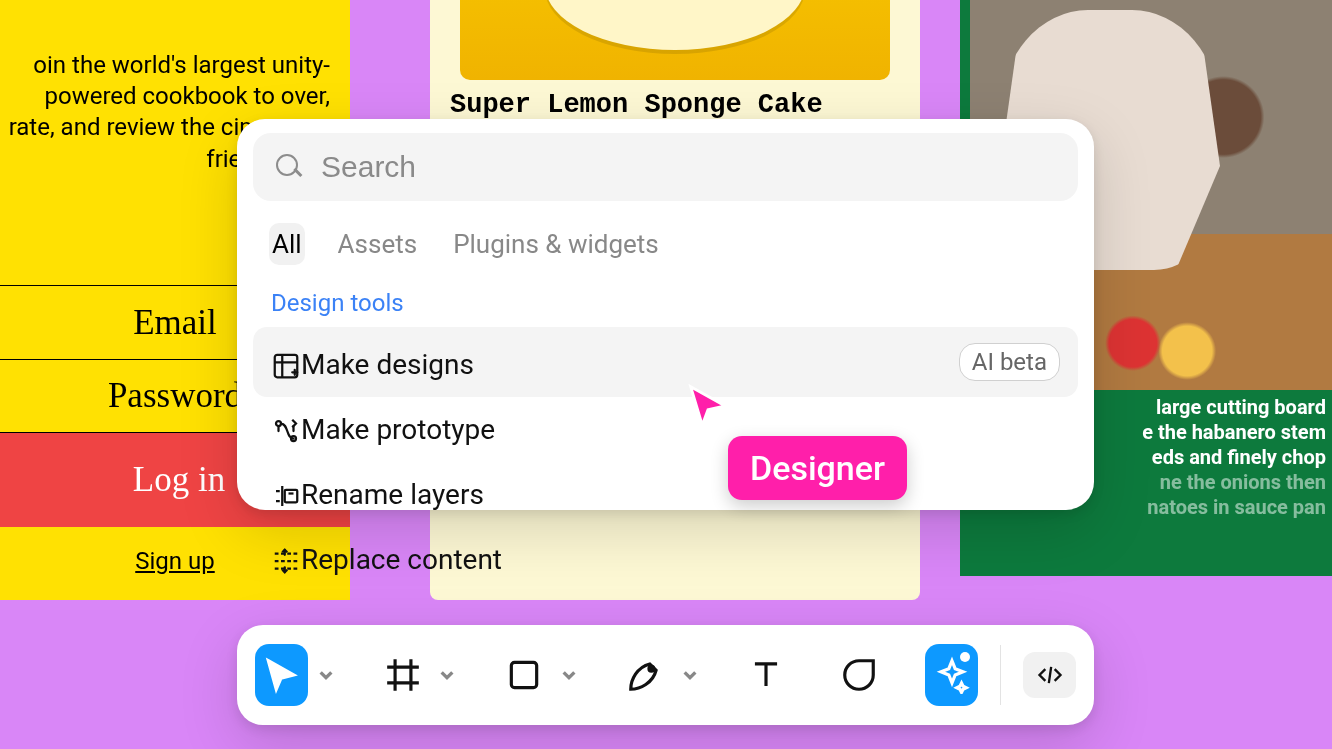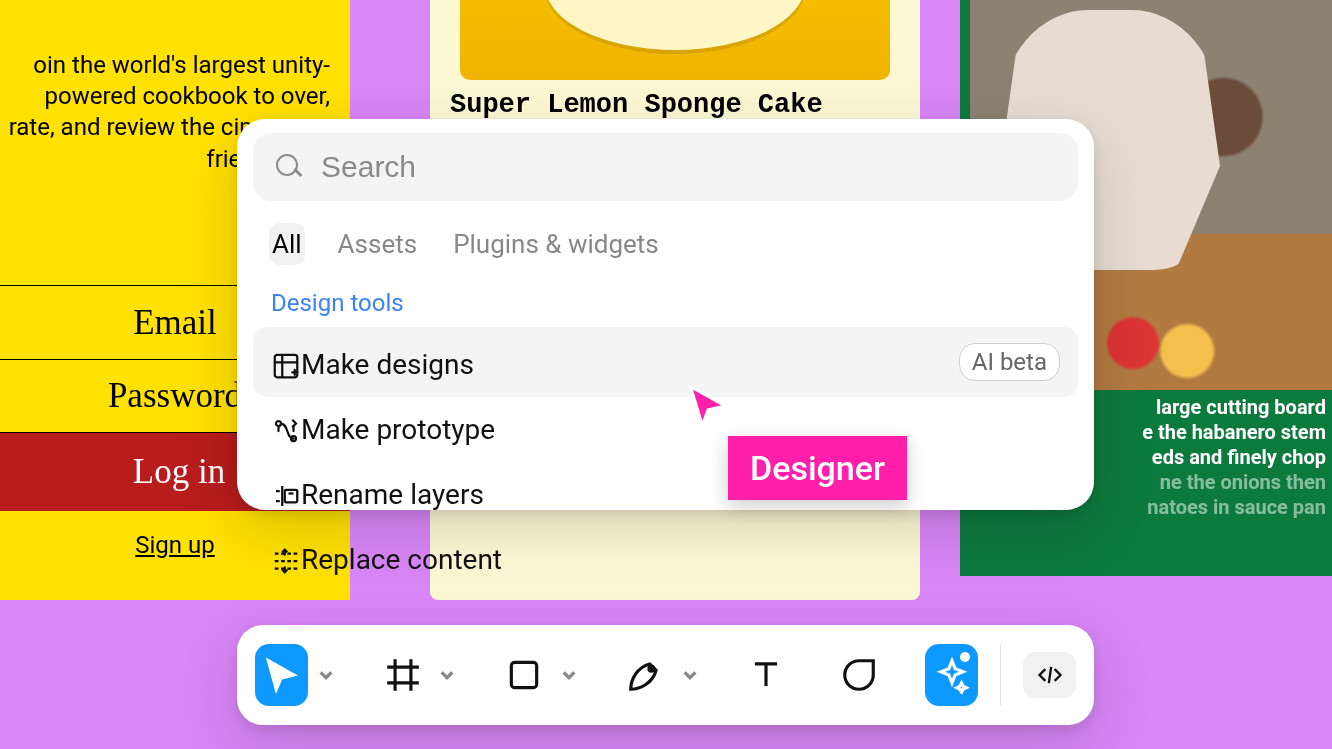--- a/index.html
+++ b/index.html
@@ -29,22 +29,22 @@
   .login-stack { position: absolute; top: 285px; left: 0; right: 0; text-align: right; }
   .login-field {
     height: 74px;
     border-top: 1px solid #000;
     font-family: Georgia, "Times New Roman", serif;
     font-size: 35px;
     display: flex; align-items: center; justify-content: center;
   }
   .login-field:nth-child(2) { border-bottom: 1px solid #000; }
   .login-btn {
-    height: 78px;
-    background: #b91c1c; color: #fff;
+    height: 94px;
+    background: #ef4444; color: #fff;
     font-family: Georgia, serif;
     font-size: 35px;
     display: flex; align-items: center; justify-content: center; padding-left: 8px;
   }
   .signup-row {
     height: 68px;
     display:flex; align-items:center; justify-content:center;
     font-size: 24px;
   }
   .signup-row span { text-decoration: underline; }
@@ -171,21 +171,21 @@
   
   .cursor {
     position:absolute; left:685px; top:383px;
     width:46px; height:46px; z-index:5;
   }
   .cursor svg { width:46px; height:46px; }
   .cursor-label {
     position:absolute; left:728px; top:436px;
     background:#ff1faa; color:#fff;
     font-size:34px; font-weight:500;
-    padding:12px 22px; border-radius:0;
+    padding:12px 22px; border-radius:14px;
     box-shadow: 0 6px 18px rgba(0,0,0,.2);
     z-index:5;
   }
 
   
   .toolbar {
     position:absolute;
     left: 237px; top: 625px;
     width: 857px; height: 100px;
     background:#fff;

